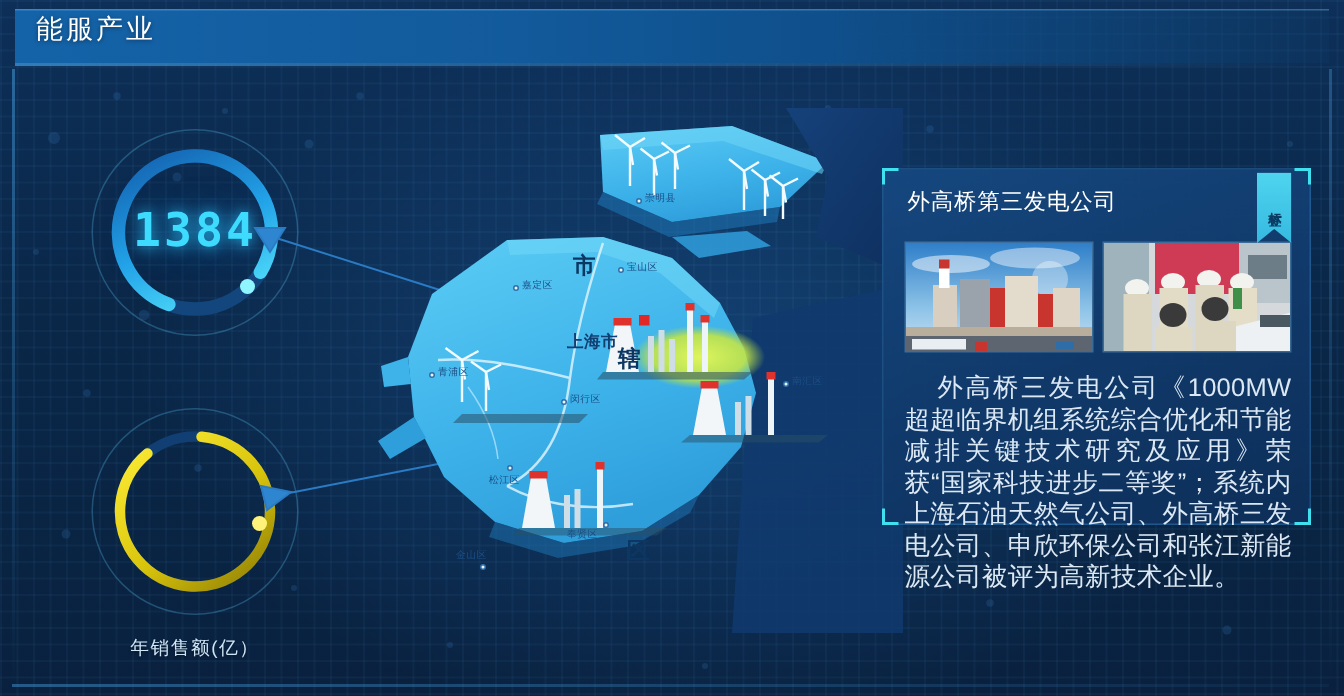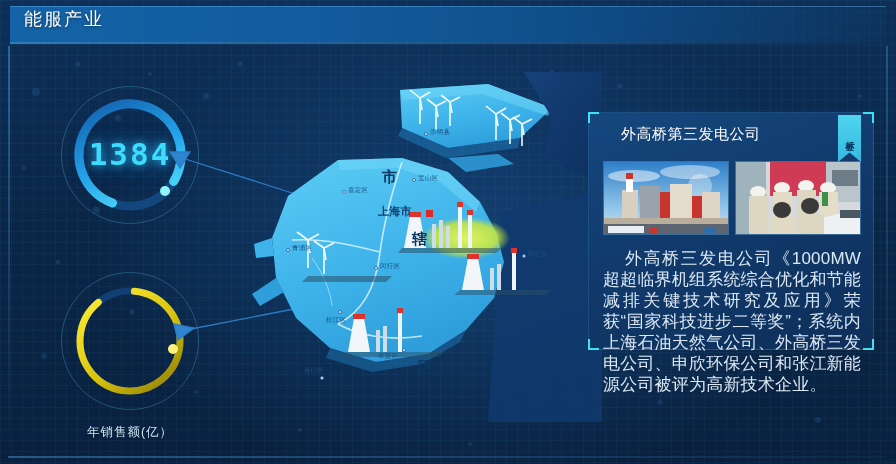--- a/index.html
+++ b/index.html
@@ -101,21 +101,21 @@
     background: linear-gradient(160deg, rgba(21,72,128,0.94) 0%, rgba(16,57,106,0.94) 55%, rgba(13,47,90,0.94) 100%);
     border: 1px solid rgba(60,140,200,0.30);
   }
   .corner { position: absolute; width: 11px; height: 11px; border: 2px solid #3fe0f0; }
   .c-tl { left: -1px; top: -1px; border-right: none; border-bottom: none; }
   .c-tr { right: -1px; top: -1px; border-left: none; border-bottom: none; }
   .c-bl { left: -1px; bottom: -1px; border-right: none; border-top: none; }
   .c-br { right: -1px; bottom: -1px; border-left: none; border-top: none; }
   #panel-title {
     position: absolute; left: 16px; top: 12px;
-    font-size: 15px; color: #ffffff; letter-spacing: .5px; margin-left: 16px;
+    font-size: 15px; color: #ffffff; letter-spacing: .5px;
   }
   #ribbon {
     position: absolute; right: 12px; top: 2px; width: 23px; height: 47px;
     background: linear-gradient(180deg, #4fd4ef 0%, #35b9e0 100%);
     clip-path: polygon(0 0, 100% 0, 100% 100%, 50% 80%, 0 100%);
     display: flex; align-items: center; justify-content: center;
   }
   #ribbon span {
     font-size: 9px; color: #0b3c63; writing-mode: vertical-rl;
     letter-spacing: 1px; margin-bottom: 8px; font-weight: bold;
@@ -345,21 +345,21 @@
       <g>
         <path d="M56 214 L140 214 L134 220 L50 220 Z" fill="#2a4f66" opacity=".55"></path>
       </g>
     </svg>
 
     
     <span class="maplabel huge" style="left:130px;top:106px;">市</span>
     <span class="maplabel huge" style="left:160px;top:168px;">辖</span>
     <span class="maplabel huge" style="left:166px;top:296px;">区</span>
 
-    <span class="maplabel big" style="left:126px;top:142px;text-align:right;">上海市</span>
+    <span class="maplabel big" style="left:126px;top:158px;text-align:right;">上海市</span>
     <span class="mapsq" style="left:174px;top:148px;"></span>
 
     <span class="mapdot" style="left:172px;top:70px;"></span>
     <span class="maplabel" style="left:178px;top:66px;">崇明县</span>
 
     
     
 
     
 

